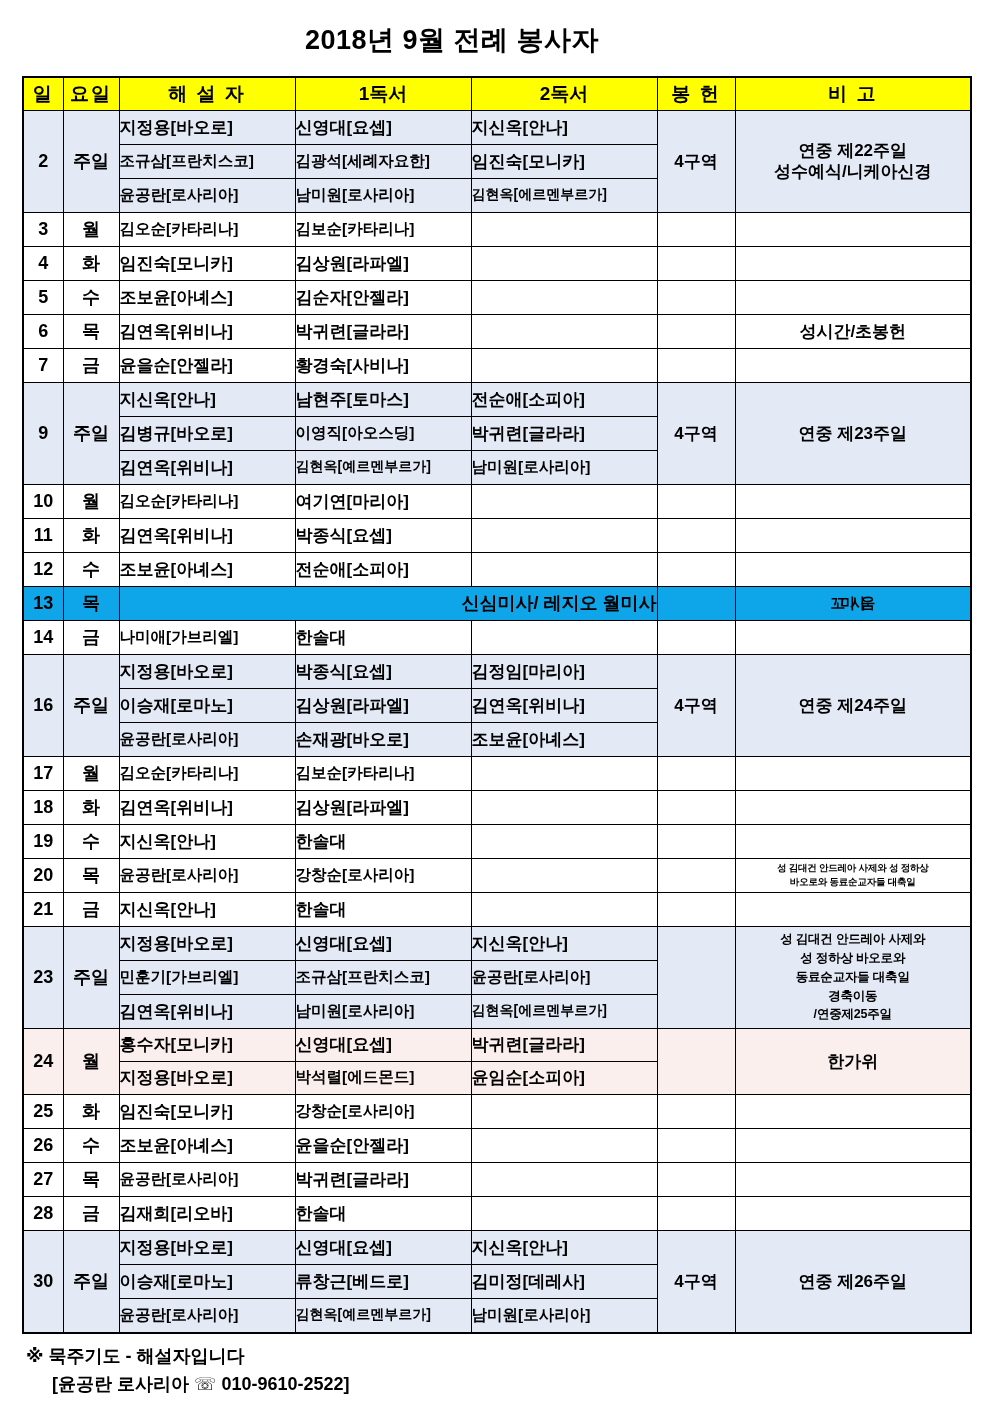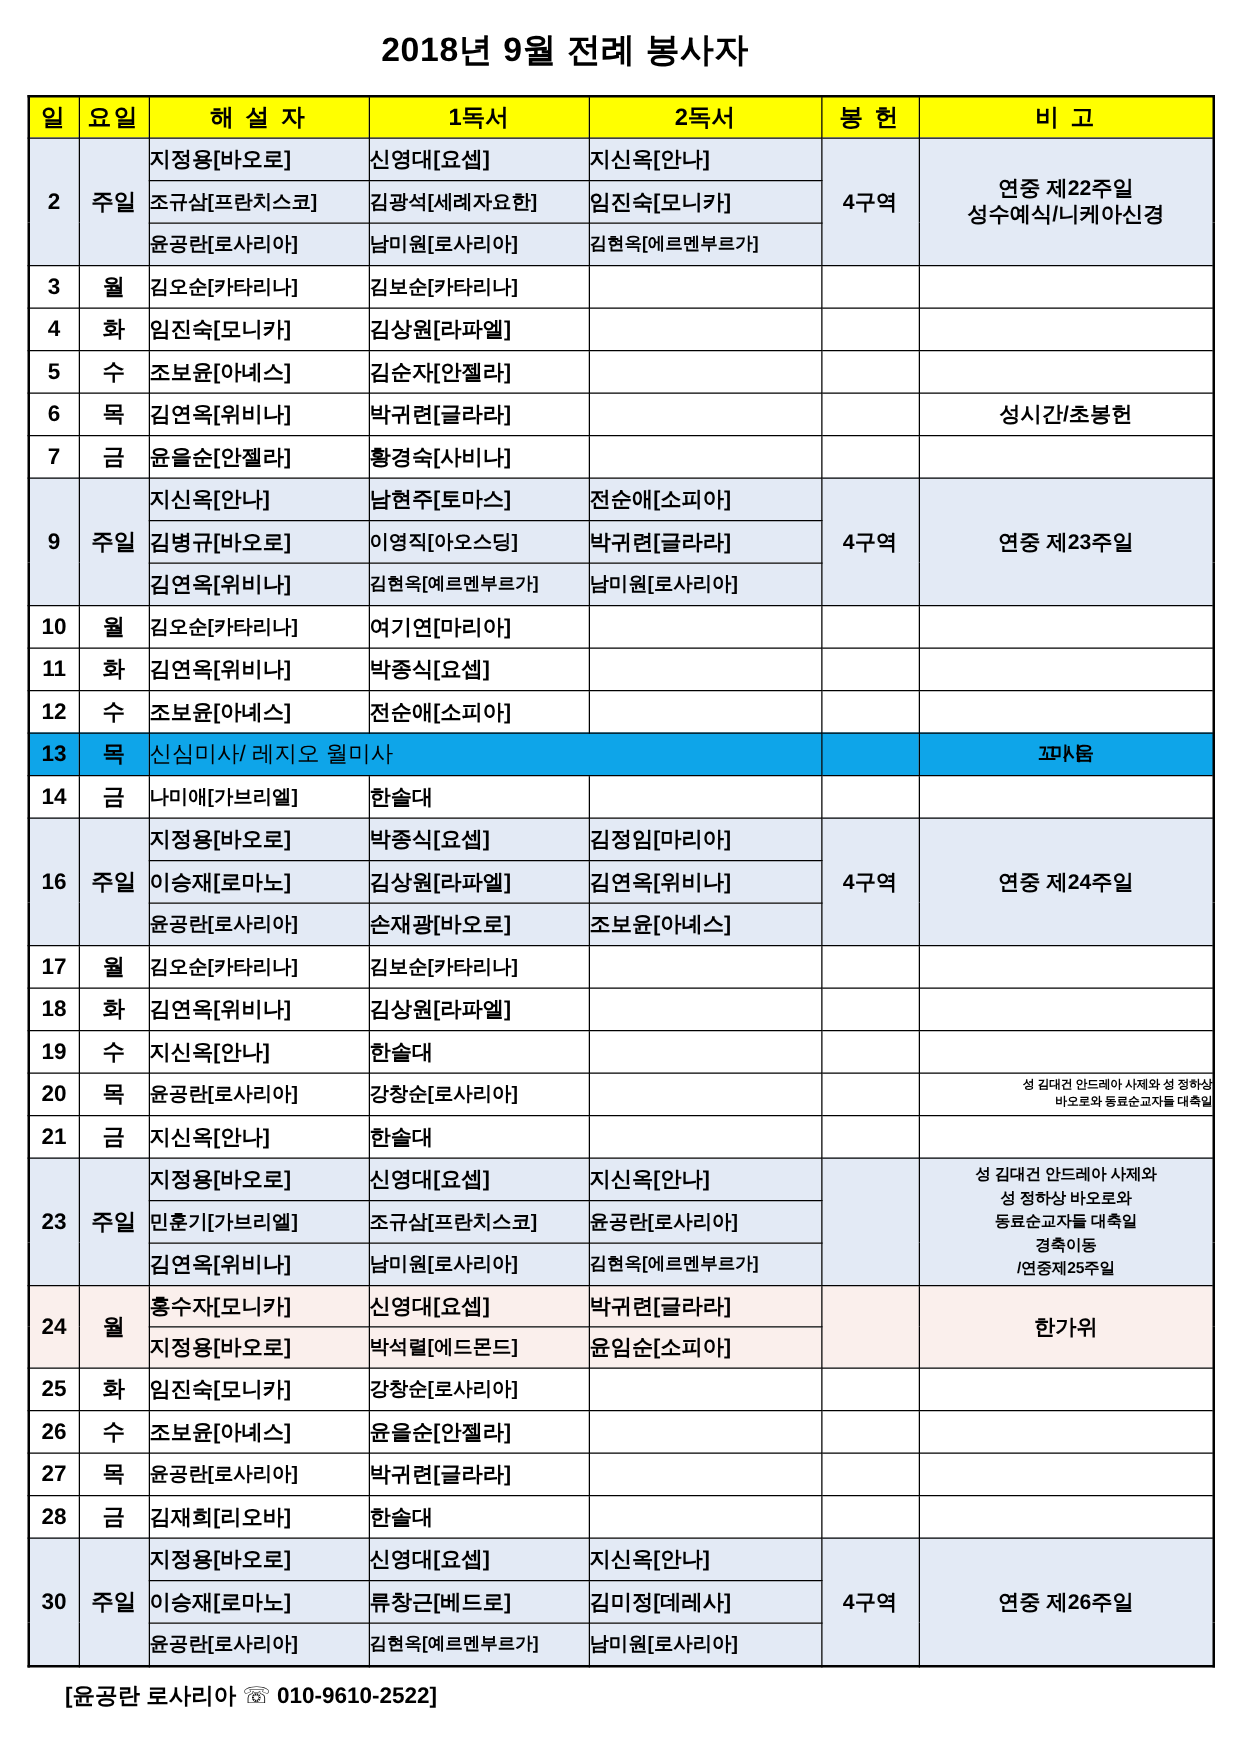--- a/index.html
+++ b/index.html
@@ -82,40 +82,40 @@
     text-align:center;
     font-size:17px;
     font-weight:bold;
     line-height:1.25;
     padding:2px 2px;
   }
   td.remark.tiny{
     font-size:9.5px;
     line-height:1.45;
     letter-spacing:-0.2px;
-    text-align:right;
   }
   td.remark.small{
     font-size:12.5px;
     line-height:1.5;
     letter-spacing:-0.2px;
   }
   td.remark.overlap{
     font-size:15px;
     letter-spacing:-5px;
     padding-right:5px;
   }
   tr.plain td{height:33px;background:#ffffff;}
   tr.sun td{background:#e3eaf5;height:33px;}
   tr.holiday td{background:#faefec;height:32px;}
   tr.h13 td{height:33px;background:#0ea5e9;}
   td.merged-note{
     font-size:18px;
-    font-weight:normal;
+    font-weight:bold;
     padding-left:6px;
+    text-align:right;
   }
   .footer{
     margin-top:9px;
     font-size:18px;
     font-weight:bold;
     line-height:1.55;
     padding-left:4px;
   }
   .footer .ln{white-space:nowrap;}
   .footer .indent{padding-left:26px;}
@@ -425,16 +425,17 @@
         </tr>
         <tr class="sun">
           <td class="person sm">윤공란[로사리아]</td>
           <td class="person xs">김현옥[예르멘부르가]</td>
           <td class="person sm">남미원[로사리아]</td>
         </tr>
       </tbody>
   </table>
 
   <div class="footer">
+    <div class="ln">※ 묵주기도 - 해설자입니다</div>
     <div class="ln indent tel">[윤공란 로사리아 ☏ 010-9610-2522]</div>
   </div>
 
 </div>
 
 </body></html>

